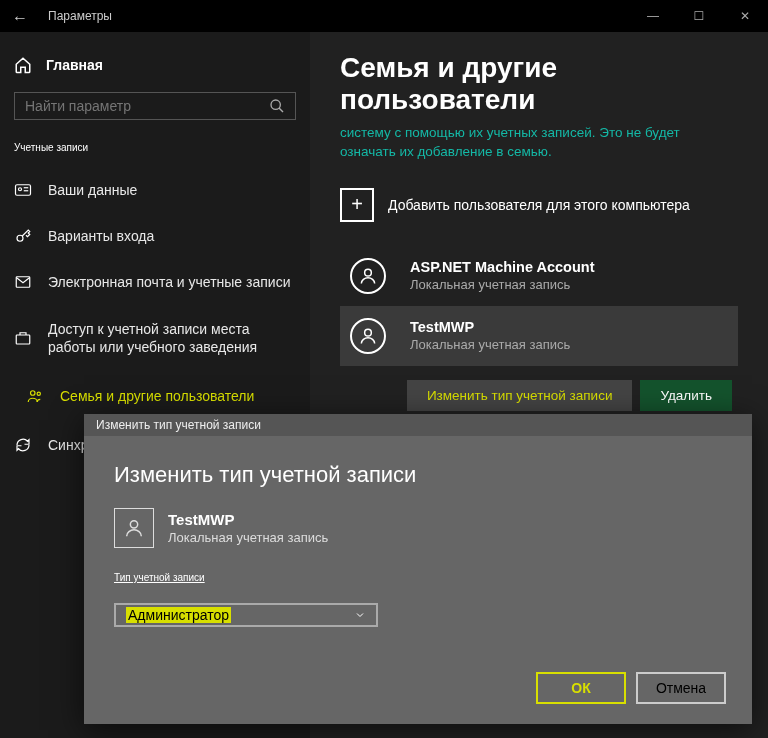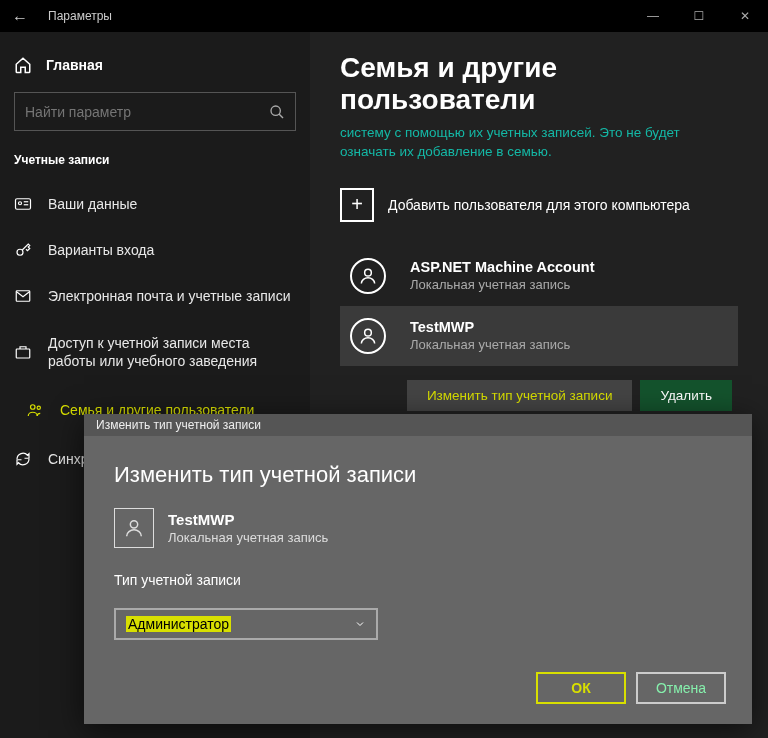--- a/index.html
+++ b/index.html
@@ -7,23 +7,23 @@
   .titlebar { height:32px; display:flex; align-items:center; color:#ccc; font-size:12px; }
   .titlebar .back { width:40px; text-align:center; font-size:16px; cursor:pointer; }
   .titlebar .title { flex:1; padding-left:8px; }
   .winbtns { display:flex; }
   .winbtn { width:46px; height:32px; display:flex; align-items:center; justify-content:center; font-size:12px; color:#aaa; }
   .app { display:flex; height:calc(738px - 32px); }
   .sidebar { width:310px; background:#1b1b1b; padding:18px 0 0 0; }
   .home { display:flex; align-items:center; padding:6px 14px 18px 14px; gap:14px; }
   .home svg { width:18px; height:18px; }
   .home span { font-size:14px; font-weight:600; }
-  .searchbox { margin:0 14px 22px 14px; border:1px solid #555; height:39px; display:flex; align-items:center; padding:0 10px; }
+  .searchbox { margin:0 14px 22px 14px; border:1px solid #555; height:28px; display:flex; align-items:center; padding:0 10px; }
   .searchbox input { flex:1; background:transparent; border:none; outline:none; color:#ccc; font-size:14px; }
-  .section-label { padding:0 14px 14px 14px; font-size:12px; font-weight:700; }
+  .section-label { padding:0 14px 14px 14px; font-size:10px; font-weight:400; }
   .nav-item { display:flex; align-items:center; gap:16px; padding:14px 14px; font-size:14px; color:#e8e8e8; cursor:pointer; line-height:1.3; }
   .nav-item svg { flex:none; width:18px; height:18px; }
   .nav-item.active { color:#d8df00; }
   .nav-item.active::before { content:""; position:relative; left:-14px; width:4px; height:24px; background:#0078d4; margin-right:-4px; }
   .nav-item.active { padding-left:10px; }
   .content { flex:1; background:#212121; padding:20px 30px 0 30px; position:relative; }
   .content h1 { font-size:28px; font-weight:600; margin-bottom:8px; }
   .desc { font-size:13.5px; color:#14b8a6; line-height:1.4; margin-bottom:26px; }
   .add-user { display:flex; align-items:center; gap:14px; margin-bottom:24px; cursor:pointer; }
   .plusbox { width:34px; height:34px; border:2px solid #fff; display:flex; align-items:center; justify-content:center; font-size:20px; }
@@ -40,26 +40,26 @@
   
   .dialog { position:absolute; left:84px; top:414px; width:668px; height:310px; background:#666; box-shadow:0 6px 30px rgba(0,0,0,0.6); }
   .dlg-title { background:#555; padding:4px 12px; font-size:12px; color:#eee; }
   .dlg-body { padding:26px 30px 0 30px; }
   .dlg-body h2 { font-size:22px; font-weight:400; margin-bottom:20px; }
   .dlg-user { display:flex; gap:14px; align-items:center; margin-bottom:24px; }
   .dlg-avatar { width:40px; height:40px; border:1px solid #ddd; display:flex; align-items:center; justify-content:center; }
   .dlg-avatar svg { width:22px; height:22px; }
   .dlg-uname { font-size:15px; font-weight:600; }
   .dlg-utype { font-size:13px; color:#ddd; margin-top:2px; }
-  .field-label { font-size:14px; margin-bottom:20px; }
-  .dropdown { width:264px; height:32px; border:2px solid #aaa; display:flex; align-items:center; padding:0 10px; justify-content:space-between; cursor:pointer;margin-top:12px; }
+  .field-label { font-size:10px; margin-bottom:20px;text-decoration:underline; }
+  .dropdown { width:264px; height:24px; border:2px solid #aaa; display:flex; align-items:center; padding:0 10px; justify-content:space-between; cursor:pointer;margin-top:12px; }
   .dropdown .val { background:#d8df00; color:#000; padding:0 2px; font-size:14px; }
   .dropdown svg { width:12px; height:12px; }
   .dlg-actions { position:absolute; right:26px; bottom:20px; display:flex; gap:10px; }
-  .dlg-btn { min-width:90px; height:32px; border:2px solid #ccc; background:transparent; color:#86efac; font-size:14px; cursor:pointer; display:flex; align-items:center; justify-content:center; }
+  .dlg-btn { min-width:90px; height:32px; border:2px solid #ccc; background:transparent; color:#000000; font-size:14px; cursor:pointer; display:flex; align-items:center; justify-content:center; }
   .dlg-btn.primary { border-color:#d8df00; color:#d8df00; font-weight:600; }
 </style>
 </head>
 <body>
 
 <div class="titlebar">
   <div class="back">←</div>
   <div class="title">Параметры</div>
   <div class="winbtns">
     <div class="winbtn">—</div>

